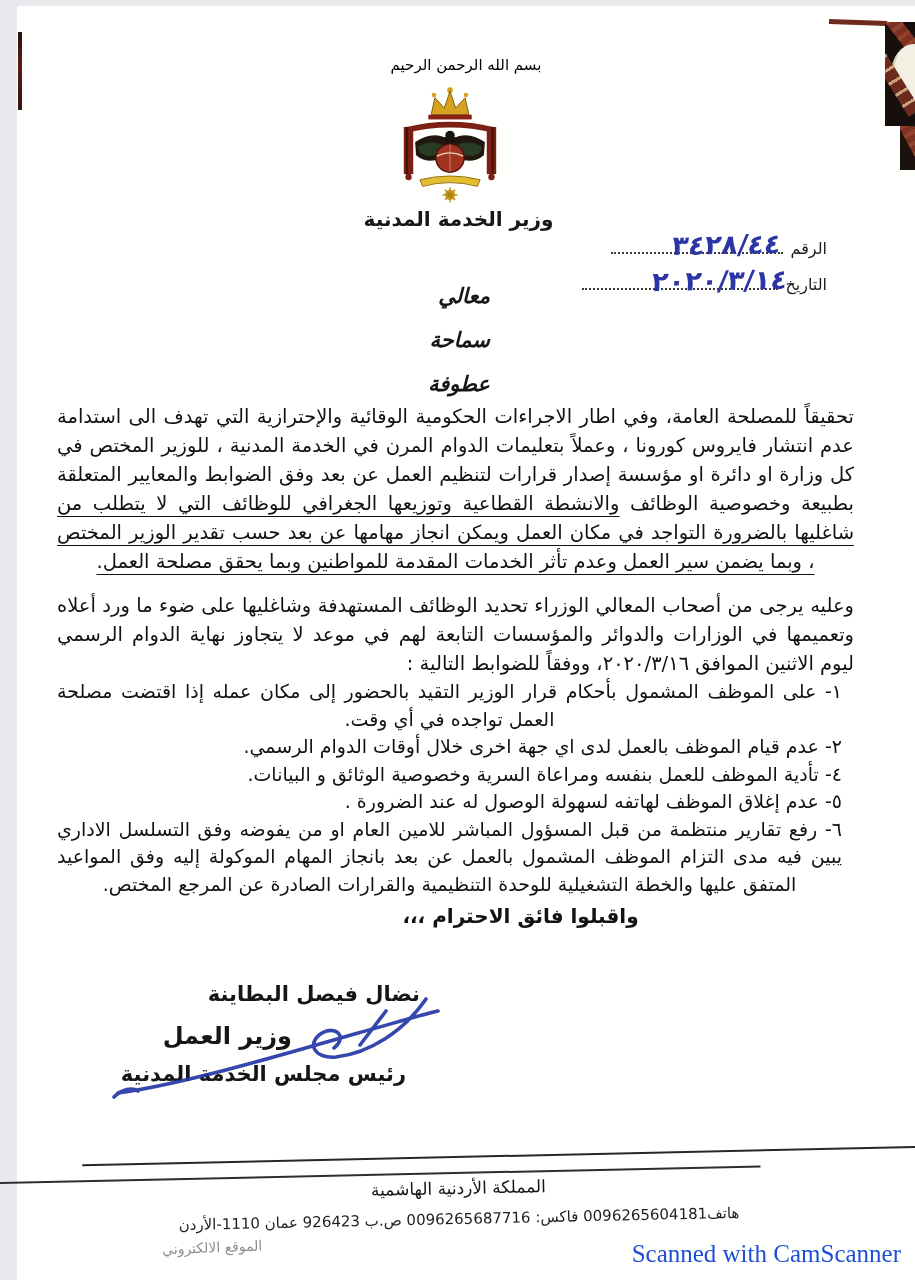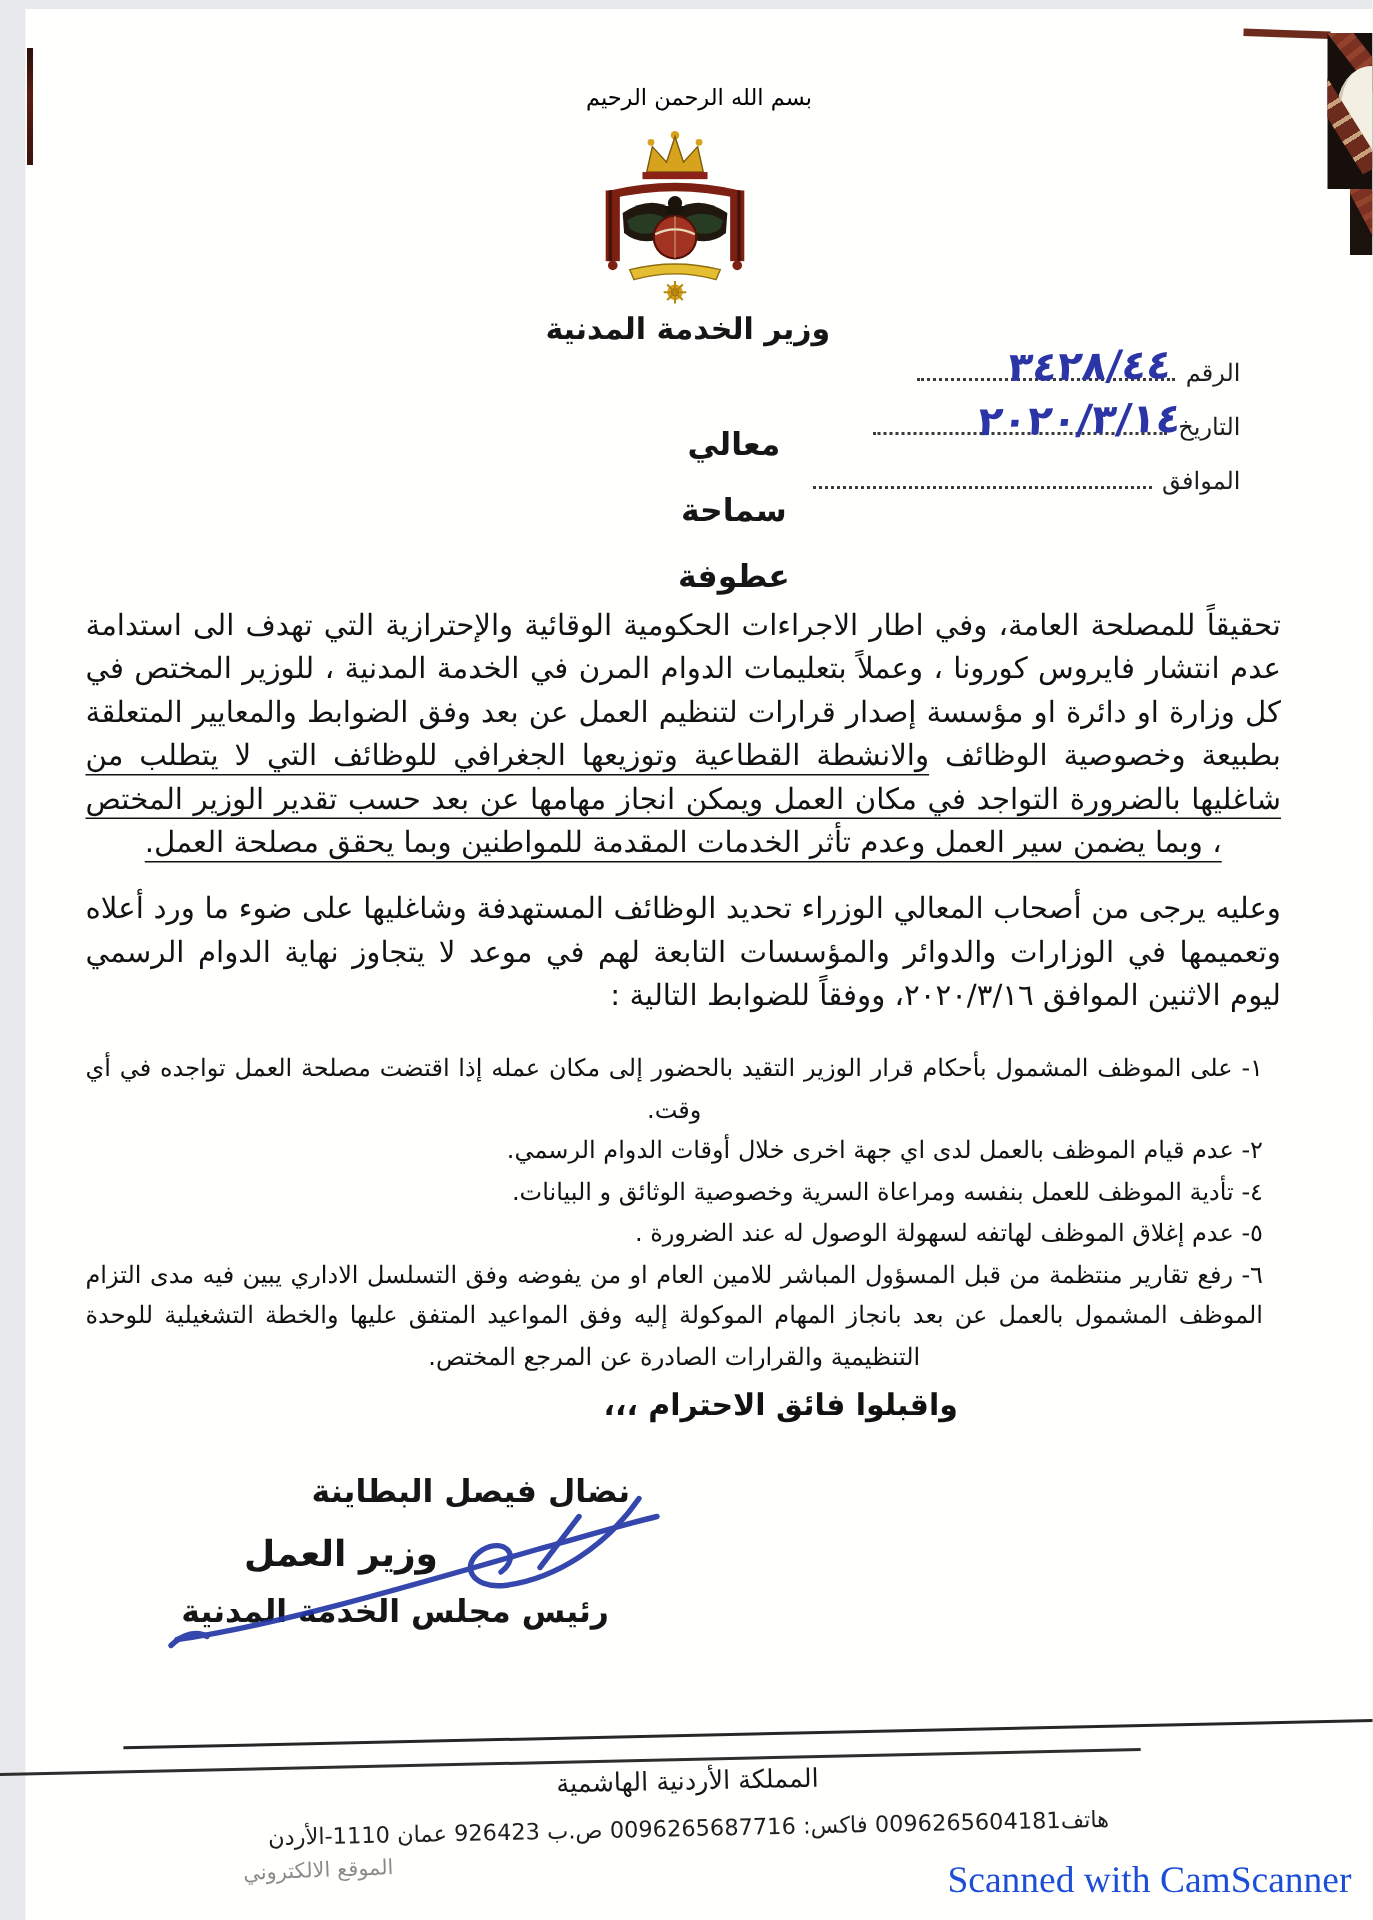--- a/index.html
+++ b/index.html
@@ -45,36 +45,36 @@
   .ref-row{position:relative;height:36px;font-size:16px;color:#1d1d1d;text-align:right;}
   .ref-label{display:inline-block;vertical-align:bottom;}
   .dots{display:inline-block;border-bottom:2.6px dotted #3c3c3c;height:14px;margin-right:2px;}
   .hand{
     position:absolute;direction:ltr;
     color:#2b35a5;font-weight:bold;font-size:27px;letter-spacing:2px;
     transform:skewX(-7deg) rotate(-1deg);top:-9px;white-space:nowrap;
   }
 
   
-  .salutations{position:absolute;left:452px;top:283px;text-align:center;direction:rtl;}
+  .salutations{position:absolute;left:428px;top:283px;text-align:right;direction:rtl;font-style:italic;}
   .salutations div{font-weight:bold;font-size:21px;margin-bottom:17px;line-height:27px;}
 
   
   .letter-body{
     position:absolute;left:57px;top:402px;width:797px;
     direction:rtl;font-size:19.5px;line-height:29px;text-align:justify;
     color:#121212;
   }
   .para1{margin:0;}
   .para1 .u{
     text-decoration:underline;text-underline-offset:6px;text-decoration-thickness:1.4px;
   }
   .para1{text-align-last:center;}
   .para2{margin:15px 0 0 0;text-align-last:right;}
-  .clauses{margin-top:20px;font-size:16px;line-height:27.5px;}
+  .clauses{margin-top:0;font-size:19px;line-height:27.5px;}
   .clause{padding-right:12px;text-align:justify;text-align-last:right;}
   .clause.wrap{text-align-last:center;}
   .closing{
     margin-top:4px;text-align:center;font-weight:bold;font-size:20px;
     transform:translateX(65px);
   }
 
   
   .sig-block{position:absolute;left:115px;top:982px;width:305px;direction:rtl;text-align:right;}
   .sig-name{font-weight:bold;font-size:21px;}
@@ -165,24 +165,20 @@
   <div class="ref-row">
     <span class="ref-label">الرقم</span>
     <span class="dots" style="width:172px;"></span>
     <span class="hand" style="right:46px;">٣٤٢٨/٤٤</span>
   </div>
   <div class="ref-row">
     <span class="ref-label">التاريخ</span>
     <span class="dots" style="width:196px;"></span>
     <span class="hand" style="right:40px;">٢٠٢٠/٣/١٤</span>
   </div>
-  <div class="ref-row">
-    <span class="ref-label">الموافق</span>
-    <span class="dots" style="width:226px;"></span>
-  </div>
 </div>
 
 <div class="salutations">
   <div>معالي</div>
   <div>سماحة</div>
   <div>عطوفة</div>
 </div>
 
 <div class="letter-body">
   <p class="para1"><span>تحقيقاً للمصلحة العامة، وفي اطار الاجراءات الحكومية الوقائية والإحترازية التي تهدف الى استدامة عدم انتشار فايروس كورونا ، وعملاً بتعليمات الدوام المرن في الخدمة المدنية ، للوزير المختص في كل وزارة او دائرة او مؤسسة إصدار قرارات لتنظيم العمل عن بعد وفق الضوابط والمعايير المتعلقة بطبيعة وخصوصية الوظائف </span><span class="u">والانشطة القطاعية وتوزيعها الجغرافي للوظائف التي لا يتطلب من شاغليها بالضرورة التواجد في مكان العمل ويمكن انجاز مهامها عن بعد حسب تقدير الوزير المختص ، وبما يضمن سير العمل وعدم تأثر الخدمات المقدمة للمواطنين وبما يحقق مصلحة العمل.</span></p>

